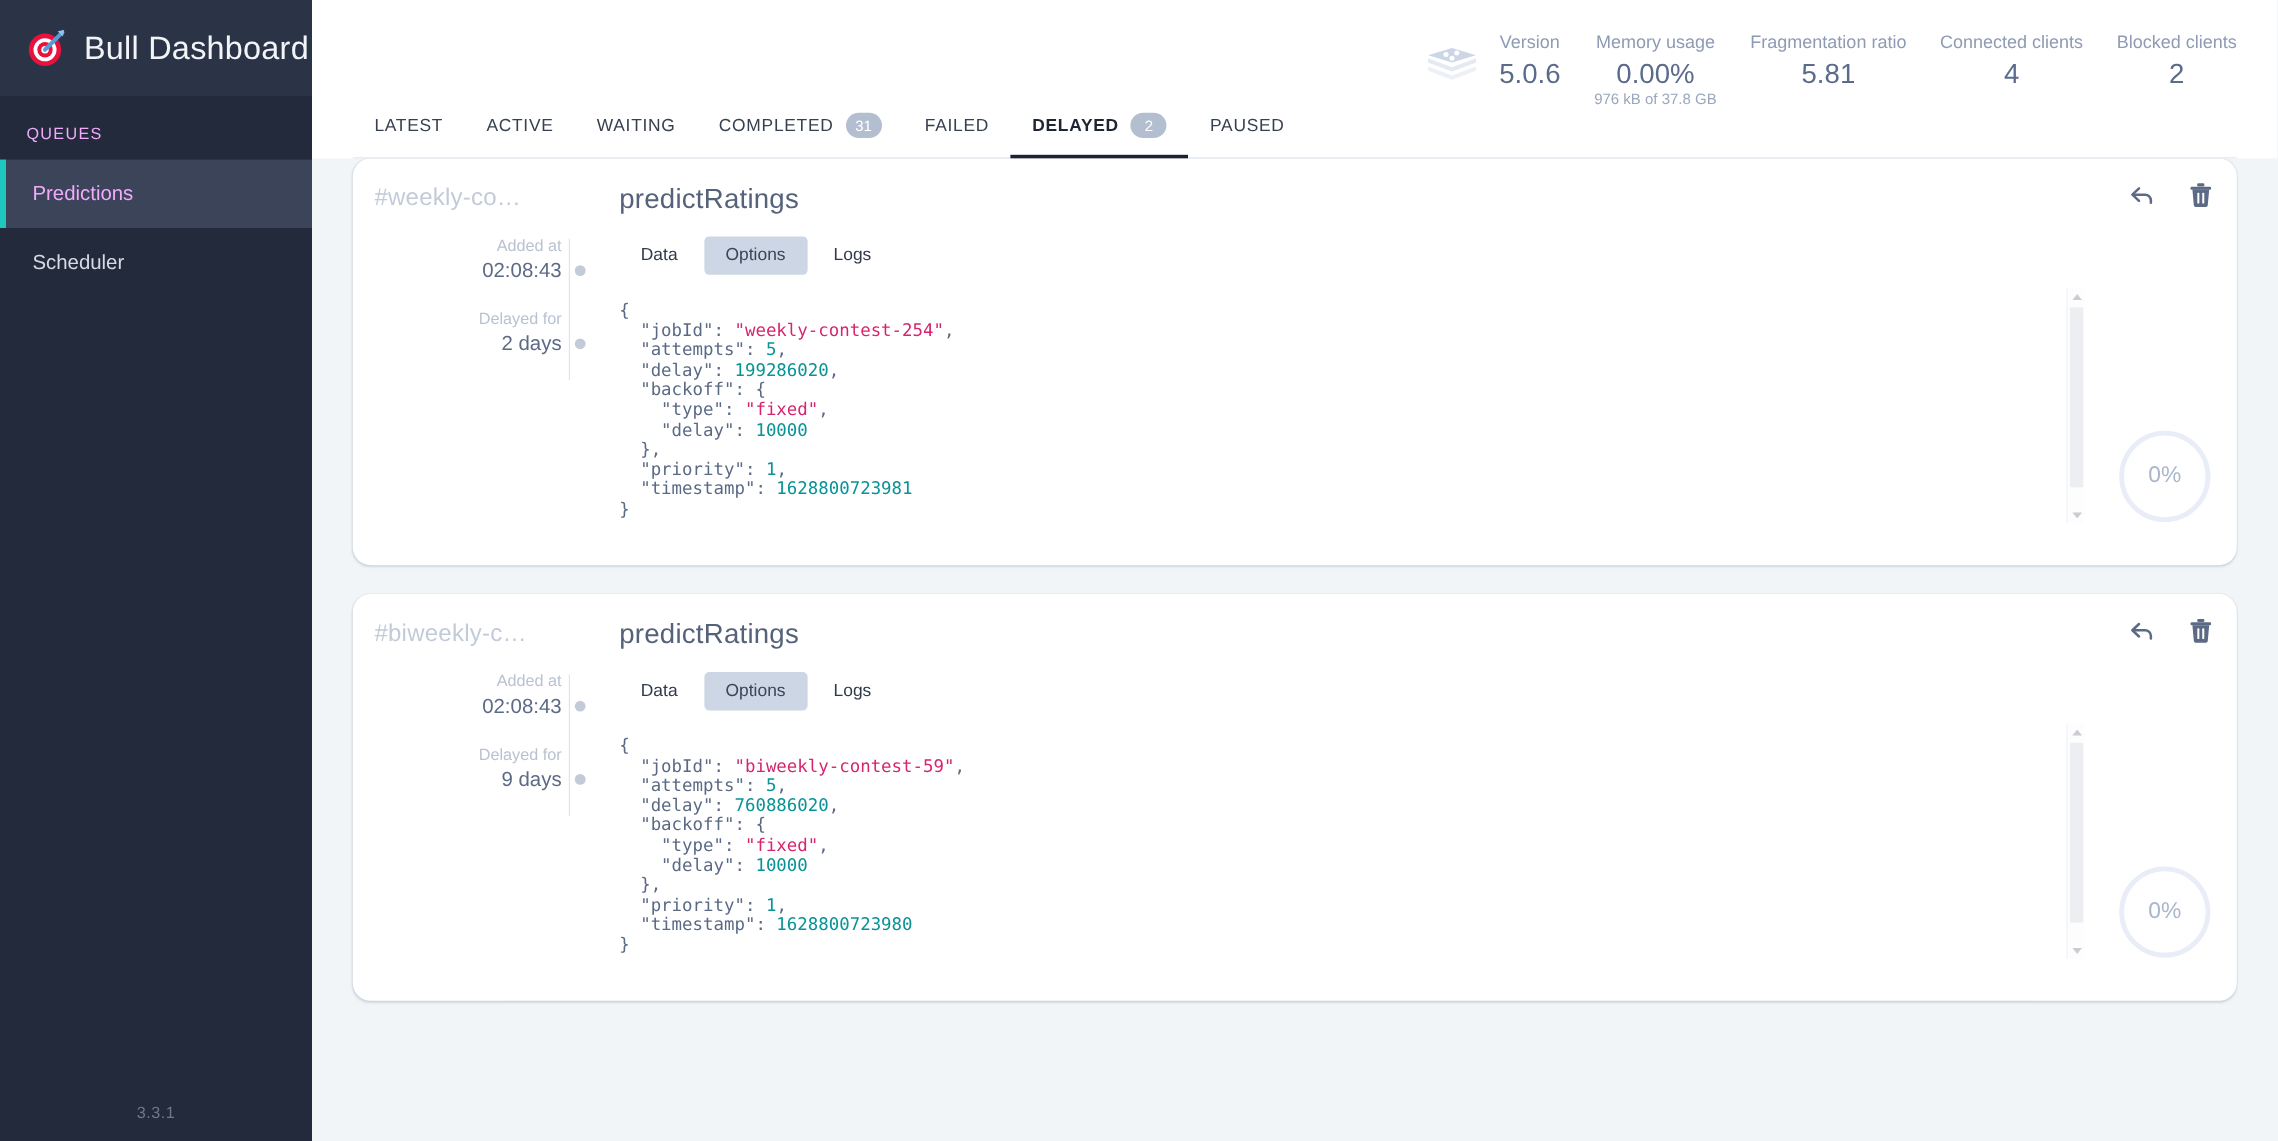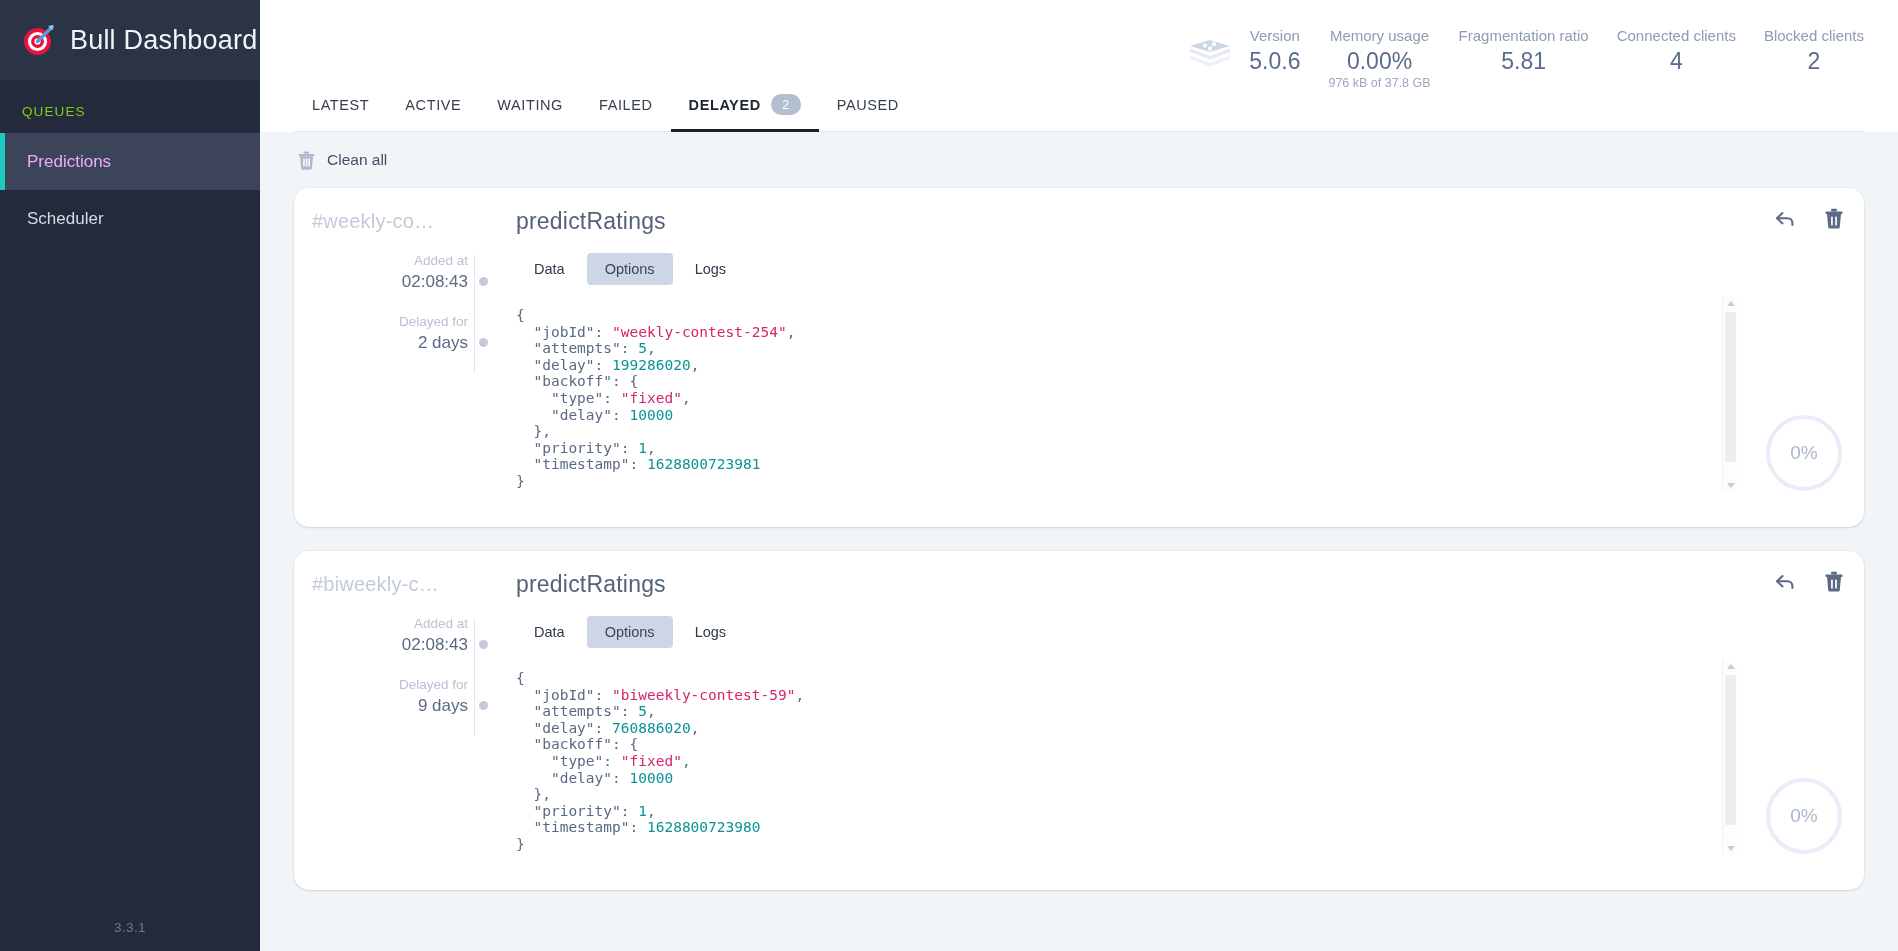--- a/index.html
+++ b/index.html
@@ -33,21 +33,21 @@
   }
   .brand-logo { width: 34px; height: 34px; flex: 0 0 34px; position: relative; }
   .brand-title {
     font-size: 27px;
     color: #f2f4f8;
     font-weight: 400;
     letter-spacing: .2px;
     white-space: nowrap;
   }
   .queues-label {
-    color: #84cc16;
+    color: #f0abfc;
     font-size: 13.5px;
     letter-spacing: 1.1px;
     padding: 24px 22px 14px;
     text-transform: uppercase;
   }
   .queue-item {
     height: 57px;
     display: flex;
     align-items: center;
     padding: 0 22px;
@@ -416,51 +416,38 @@
         <div class="tab">
           <span>LATEST</span>
         </div>
         <div class="tab">
           <span>ACTIVE</span>
         </div>
         <div class="tab">
           <span>WAITING</span>
         </div>
         <div class="tab">
+          <span>COMPLETED</span>
+          <span class="tab-badge">31</span>
+        </div>
+        <div class="tab">
           <span>FAILED</span>
         </div>
         <div class="tab active">
           <span>DELAYED</span>
           <span class="tab-badge">2</span>
         </div>
         <div class="tab">
           <span>PAUSED</span>
         </div>
       </div>
     </div>
 
     <div class="content">
 
-      <div class="toolbar">
-        <div class="clean-all">
-          <span class="trash-sm">
-            <svg viewBox="0 0 17 19" width="17" height="19" aria-hidden="true">
-              <path d="M2 5.2 h13 l-1.2 12.2 a1.5 1.5 0 0 1 -1.5 1.3 H4.7 a1.5 1.5 0 0 1 -1.5 -1.3 Z" fill="#aeb9cc"></path>
-              <rect x="0.6" y="3" width="15.8" height="2.3" rx="1" fill="#aeb9cc"></rect>
-              <rect x="5.8" y="0.4" width="5.4" height="2.4" rx="1" fill="#aeb9cc"></rect>
-              <g fill="#ffffff">
-                <rect x="5.2" y="7.6" width="1.5" height="8" rx=".6"></rect>
-                <rect x="7.8" y="7.6" width="1.5" height="8" rx=".6"></rect>
-                <rect x="10.4" y="7.6" width="1.5" height="8" rx=".6"></rect>
-              </g>
-            </svg>
-          </span>
-          <span>Clean all</span>
-        </div>
-      </div>
 
       <div class="card">
         <div class="card-left">
           <div class="job-id">#weekly-co…</div>
           <div class="timeline">
             <div class="tl-row">
               <div class="tl-label">Added at</div>
               <div class="tl-value">02:08:43</div>
               <span class="tl-dot"></span>
             </div>

